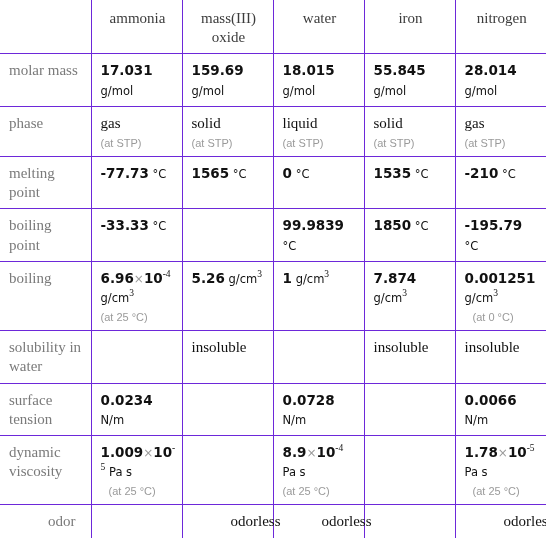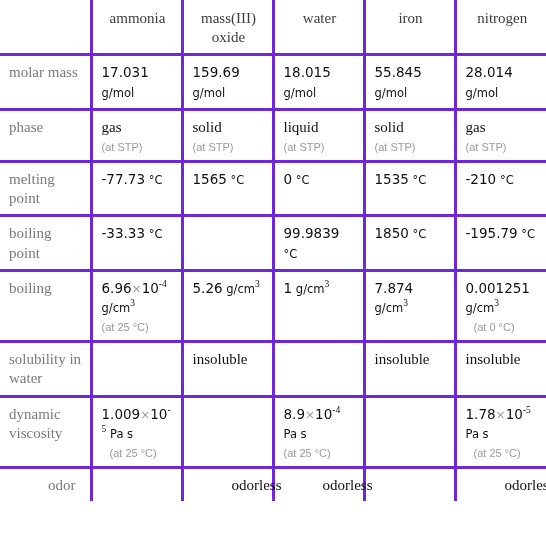--- a/index.html
+++ b/index.html
@@ -17,21 +17,21 @@
   table.props {
     border-collapse: collapse;
     width: 546px;
     height: 389px;
     table-layout: fixed;
   }
   table.props col.c-label { width: 91px; }
   table.props col.c-data  { width: 91px; }
 
   table.props td {
-    border: 3px solid #6d28d9;
+    border: 1px solid #6d28d9;
     vertical-align: top;
     padding: 7px 7px 6px 9px;
     font-size: 15px;
     line-height: 1.28;
     background: #ffffff;
   }
   
   table.props tr:first-child td { border-top: none; }
   table.props tr:last-child td { border-bottom: none; padding-left: 48px; }
   table.props td:first-child { border-left: none; }
@@ -55,20 +55,21 @@
   }
 
   
   td.val {
     color: #111111;
   }
   .num {
     font-family: "DejaVu Sans", "Liberation Sans", sans-serif;
     font-size: 13.5px;
     letter-spacing: 0;
+    font-weight: bold;
   }
   .word {
     font-family: "Liberation Serif", "DejaVu Serif", serif;
     font-size: 15px;
   }
   .unit {
     font-family: "DejaVu Sans", "Liberation Sans", sans-serif;
     font-size: 11.5px;
   }
   .unit-temp {
@@ -164,20 +165,32 @@
           <span class="empty"></span>
         </td>
         <td class="val"><span class="word">insoluble</span></td>
         <td class="val">
           <span class="empty"></span>
         </td>
         <td class="val"><span class="word">insoluble</span></td>
         <td class="val"><span class="word">insoluble</span></td>
       </tr>
       <tr>
+        <td class="row-label">surface tension</td>
+        <td class="val"><span class="num">0.0234</span> <span class="unit">N/m</span></td>
+        <td class="val">
+          <span class="empty"></span>
+        </td>
+        <td class="val"><span class="num">0.0728</span> <span class="unit">N/m</span></td>
+        <td class="val">
+          <span class="empty"></span>
+        </td>
+        <td class="val"><span class="num">0.0066</span> <span class="unit">N/m</span></td>
+      </tr>
+      <tr>
         <td class="row-label">dynamic viscosity</td>
         <td class="val"><span class="num">1.009</span><span class="times">×</span><span class="num">10</span><sup>-5</sup> <span class="unit">Pa s</span><span class="cond indent">(at 25 °C)</span></td>
         <td class="val">
           <span class="empty"></span>
         </td>
         <td class="val"><span class="num">8.9</span><span class="times">×</span><span class="num">10</span><sup>-4</sup> <span class="unit">Pa s</span><span class="cond">(at 25 °C)</span></td>
         <td class="val">
           <span class="empty"></span>
         </td>
         <td class="val"><span class="num">1.78</span><span class="times">×</span><span class="num">10</span><sup>-5</sup> <span class="unit">Pa s</span><span class="cond indent">(at 25 °C)</span></td>

